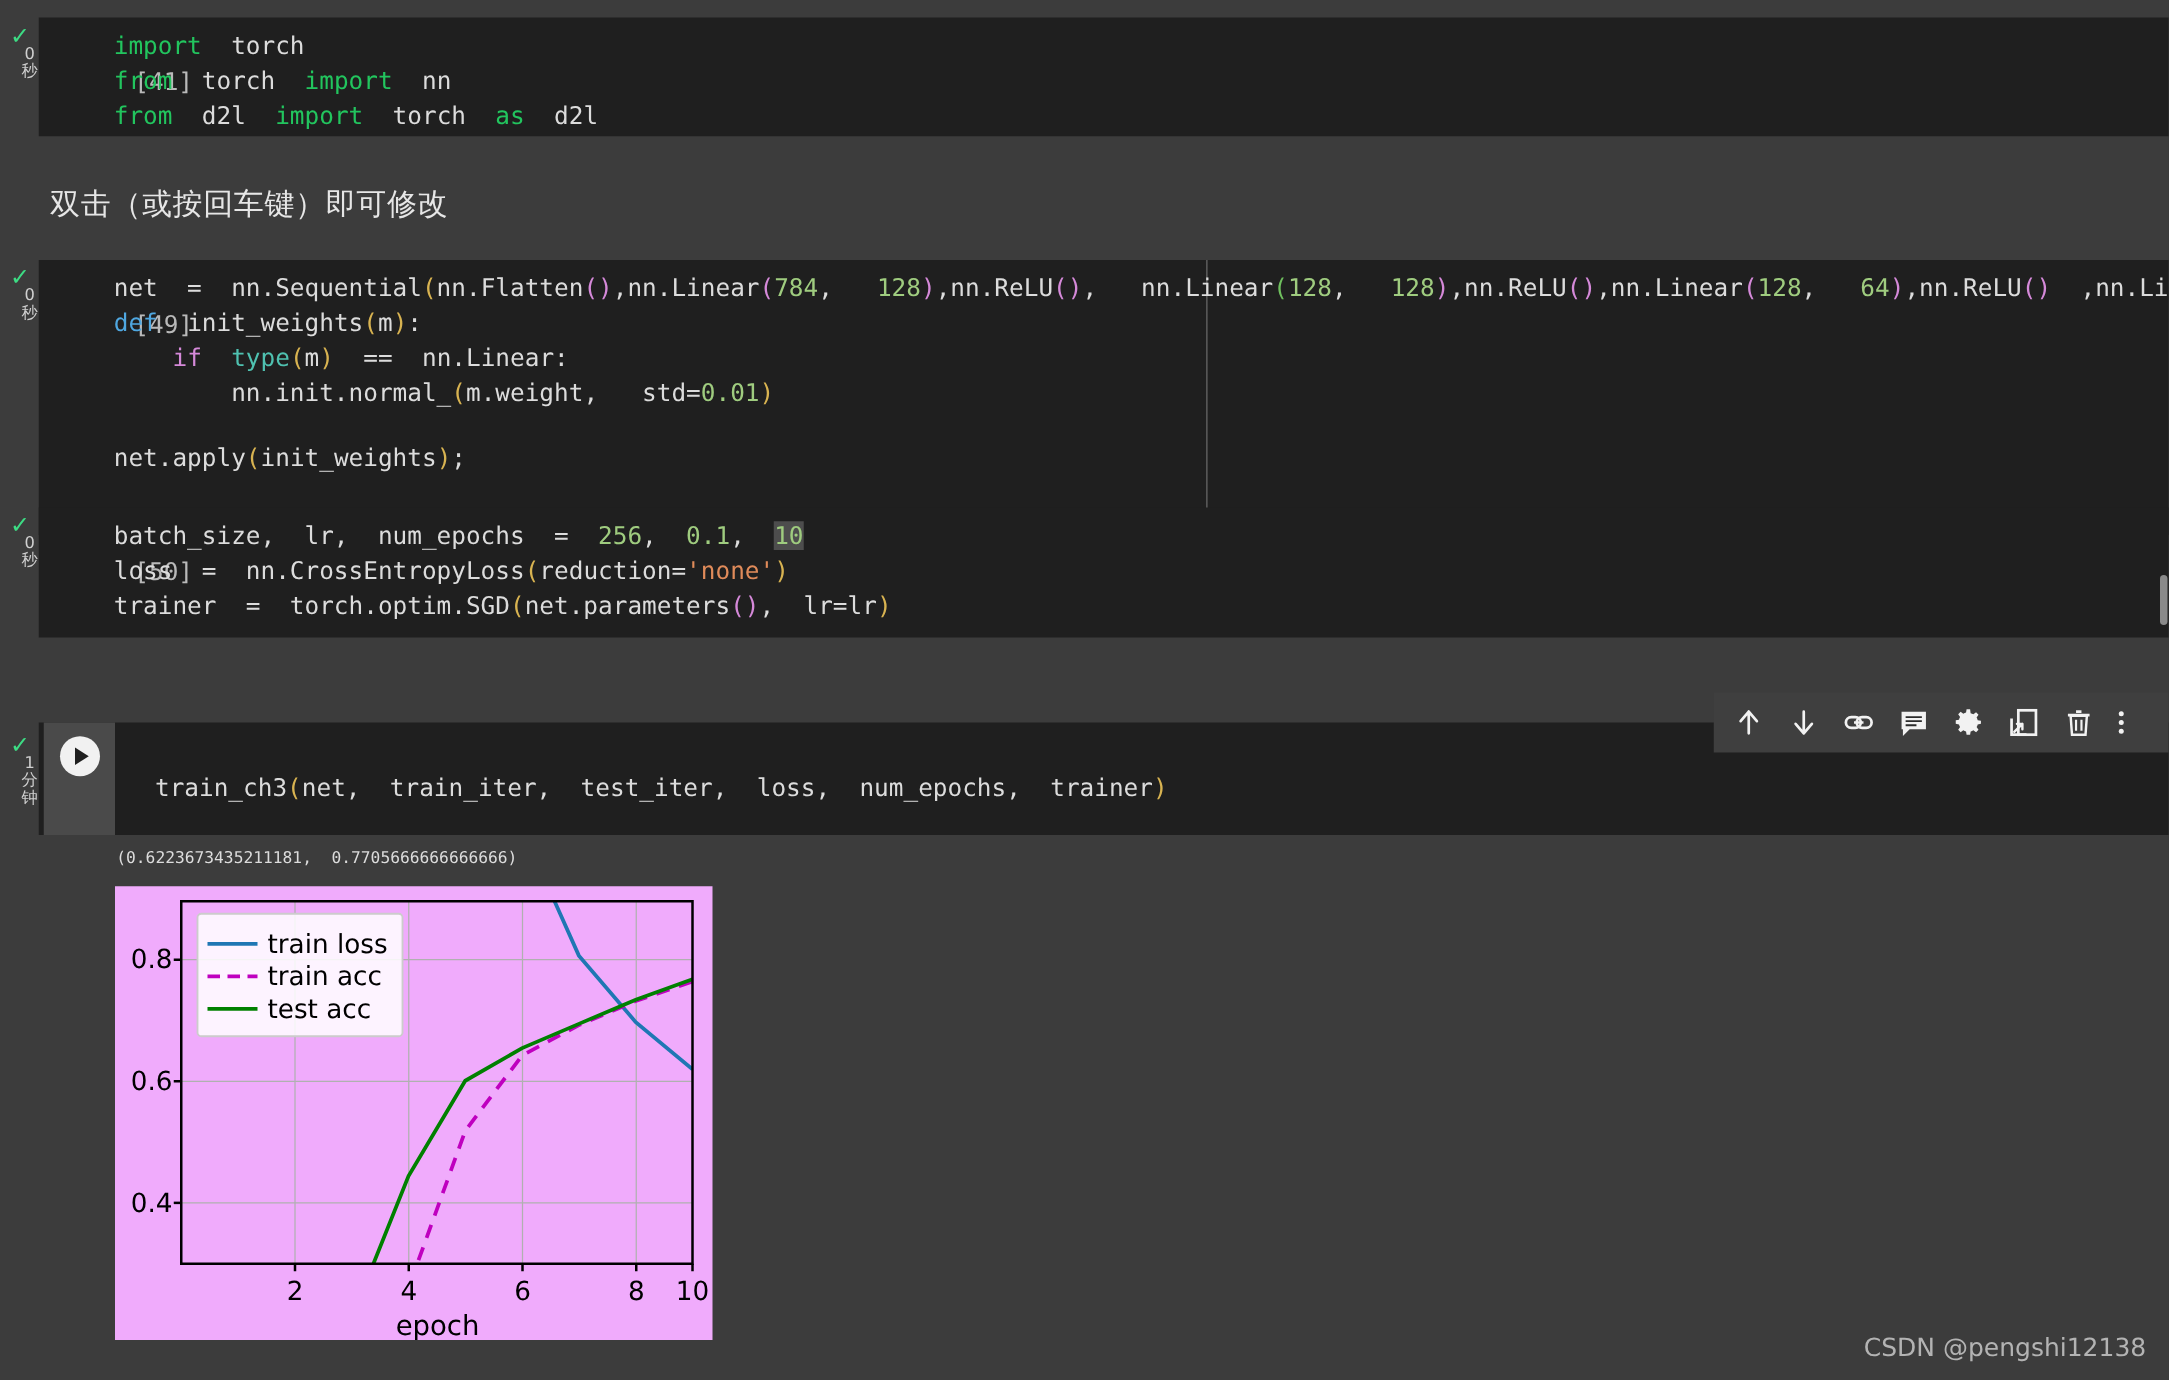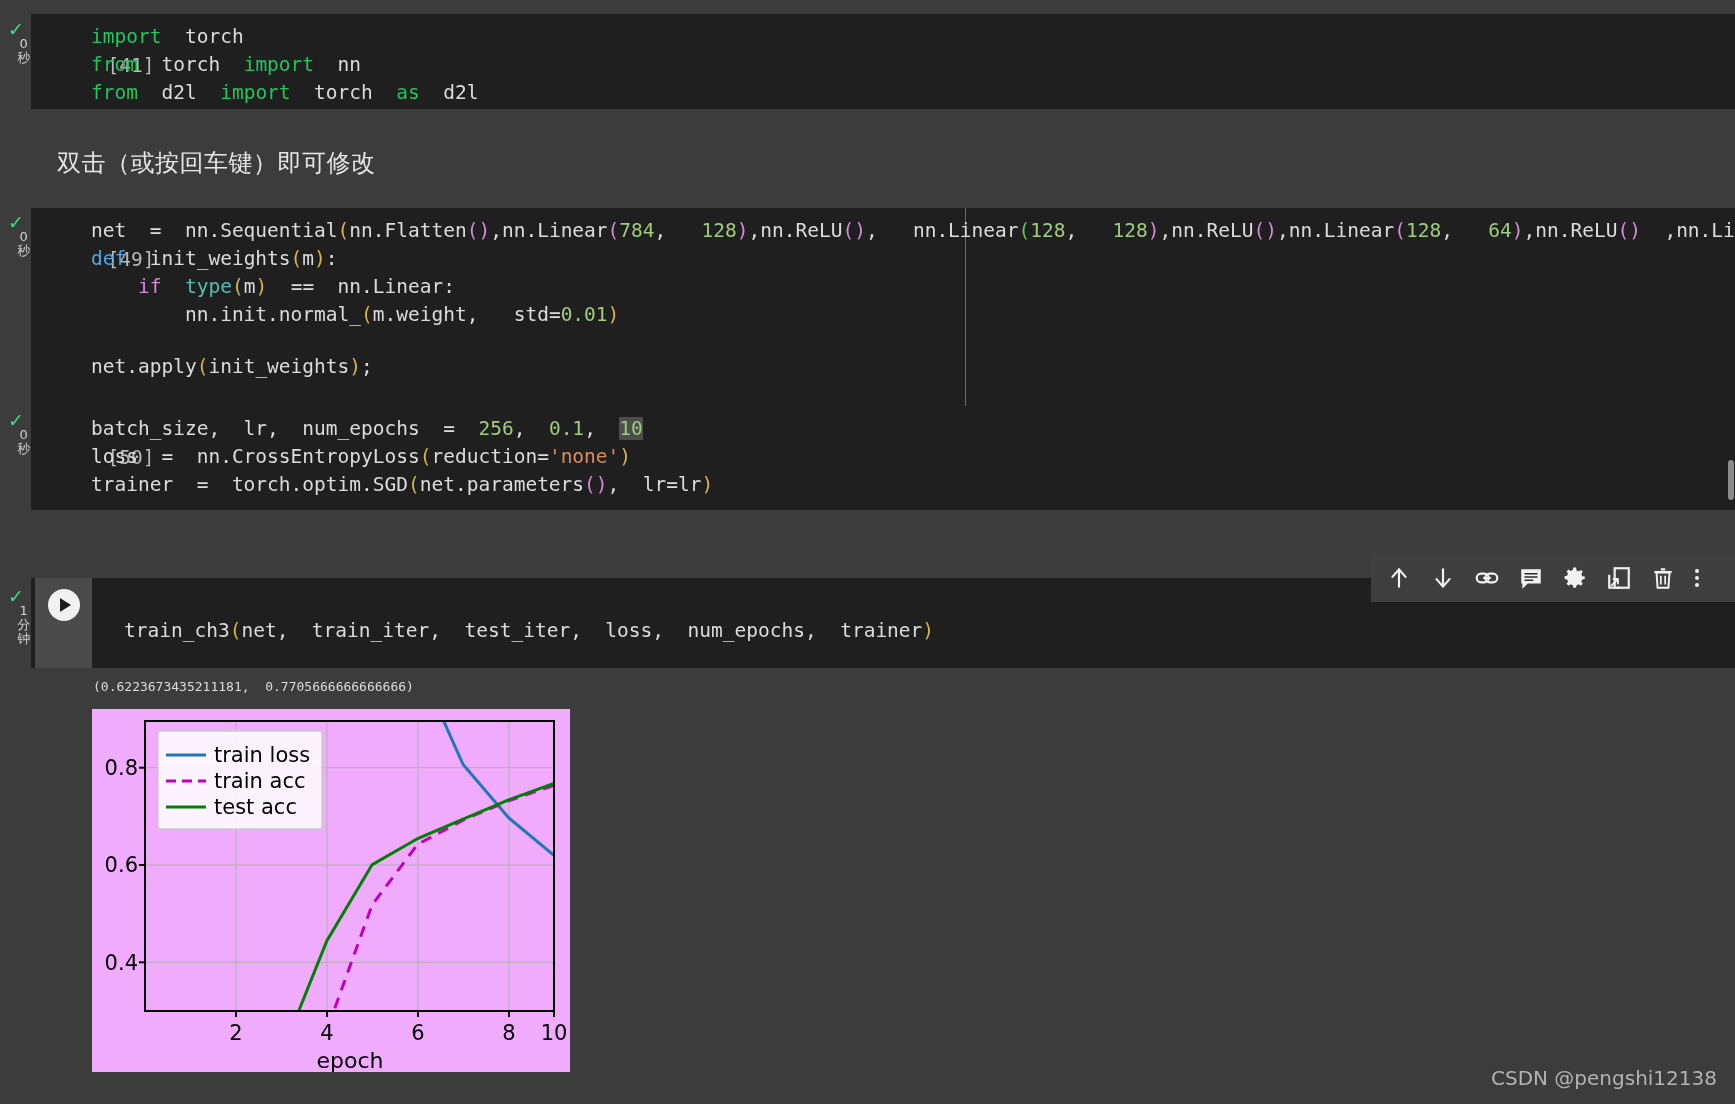--- a/index.html
+++ b/index.html
@@ -175,21 +175,21 @@
   </div>
   <div class="cell" style="left:31px; top:14px; width:1704px; height:95px;">
     <div class="code" style="position:absolute; left:6px; top:9px;">
       <span class="lbl">[41]</span>
     </div>
     <div class="code" style="position:absolute; left:60px; top:9px;"><span class="kw">import</span><span class="plain">  torch</span></div>
     <div class="code" style="position:absolute; left:60px; top:37px;"><span class="kw">from</span><span class="plain">  torch  </span><span class="kw">import</span><span class="plain">  nn</span></div>
     <div class="code" style="position:absolute; left:60px; top:65px;"><span class="kw">from</span><span class="plain">  d2l  </span><span class="kw">import</span><span class="plain">  torch  </span><span class="kw">as</span><span class="plain">  d2l</span></div>
   </div>
 
-  <div class="md" style="left:40px; top:147px;margin-left:17px;">双击（或按回车键）即可修改</div>
+  <div class="md" style="left:40px; top:147px;">双击（或按回车键）即可修改</div>
 
   <div class="gutter" style="top:215px;">
     <span class="check">✓</span>
     <span class="elapsed">0秒</span>
   </div>
   <div class="cell" style="left:31px; top:208px; width:1704px; height:220px;">
     <div class="code" style="position:absolute; left:6px; top:9px;">
       <span class="lbl">[49]</span>
     </div>
     <div class="guide" style="left:934px; top:0px; height:220px;"></div>

